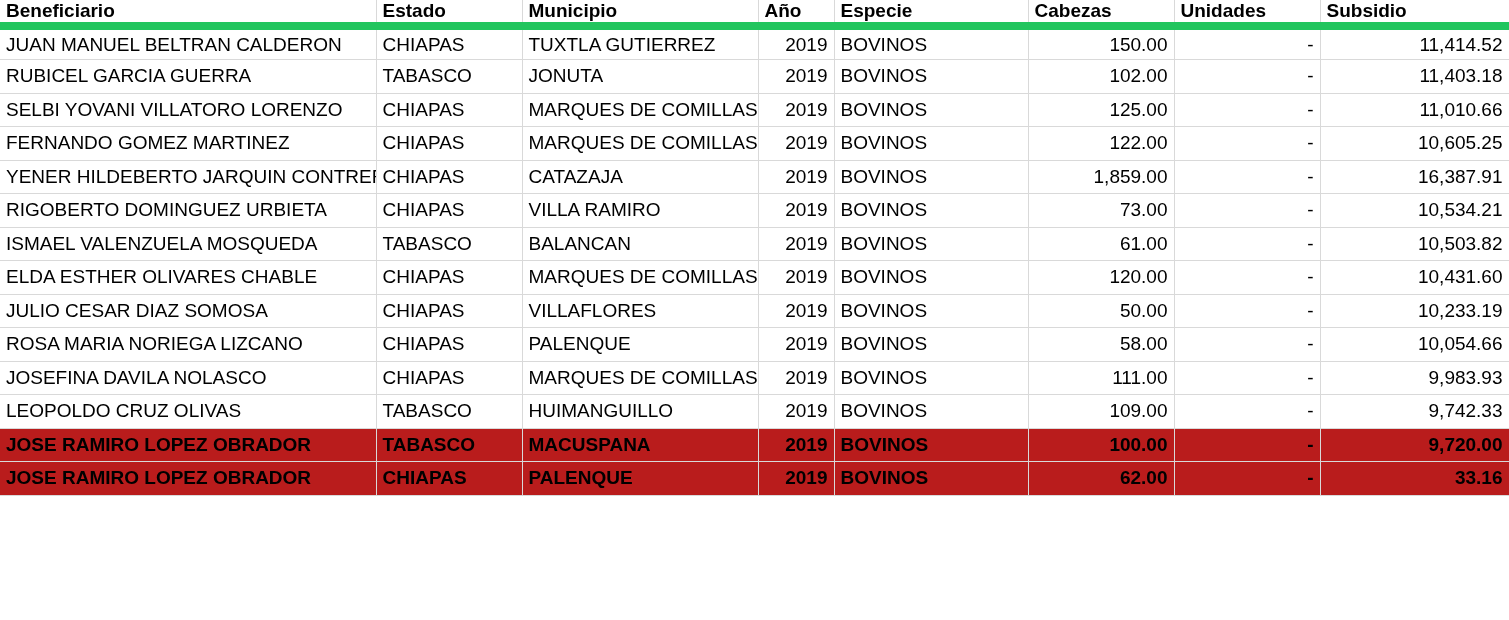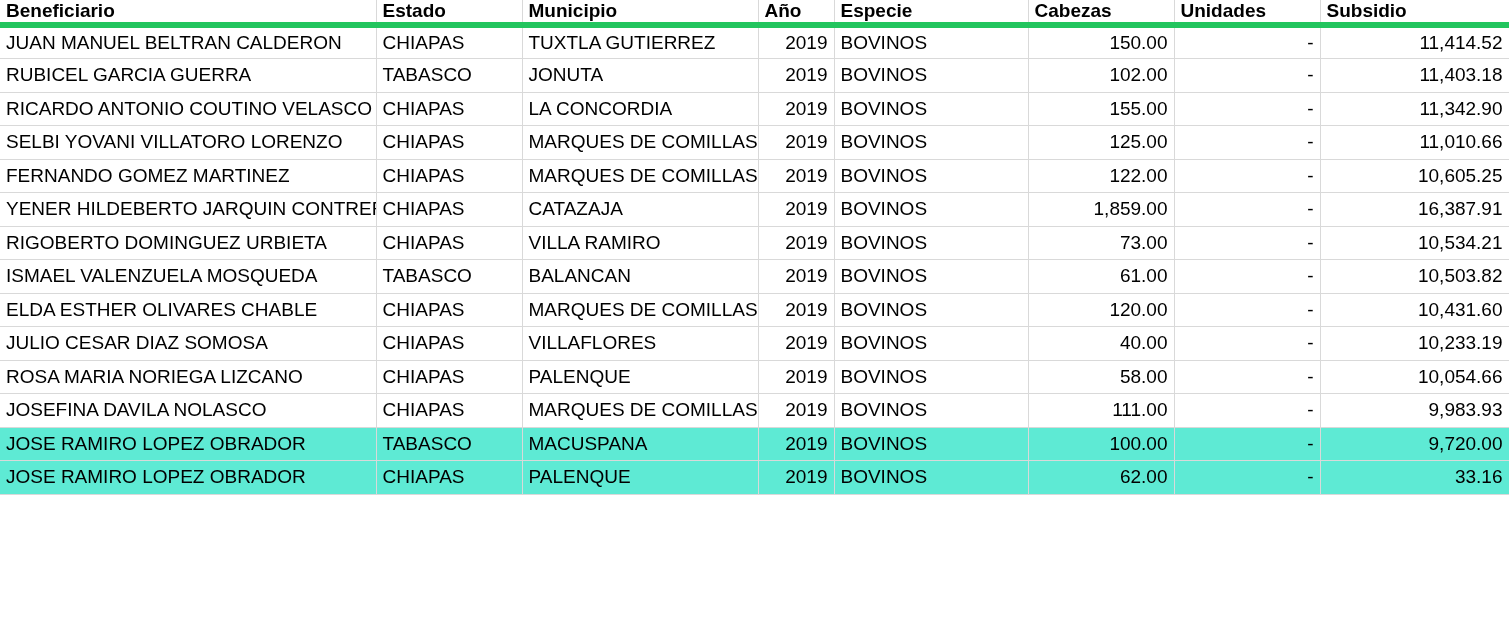--- a/index.html
+++ b/index.html
@@ -27,40 +27,40 @@
     padding: 0 6px;
     overflow: hidden;
     white-space: nowrap;
     text-overflow: clip;
     box-sizing: border-box;
     vertical-align: middle;
   }
   table.sheet tr.header-row th {
     font-weight: bold;
     text-align: left;
-    border-bottom: 6px solid #22c55e;
+    border-bottom: 8px solid #22c55e;
     background: #ffffff;
     height: 17px;
   }
   
   col.c-beneficiario { width: 376px; }
   col.c-estado       { width: 146px; }
   col.c-municipio    { width: 236px; }
   col.c-anio         { width: 76px; }
   col.c-especie      { width: 194px; }
   col.c-cabezas      { width: 146px; }
   col.c-unidades     { width: 146px; }
   col.c-subsidio     { width: 189px; }
 
   .num { text-align: right; }
   .txt { text-align: left; }
 
   tr.highlight td {
-    background: #5eead4;
-    font-weight: normal;
+    background: #b91c1c;
+    font-weight: bold;
   }
   tr.highlight td.txt, tr.highlight td.num { color: #000; }
   .last-col { border-right: none; }
 </style>
 </head>
 <body>
 
 <table class="sheet">
   <colgroup>
     <col class="c-beneficiario">
@@ -99,30 +99,20 @@
         <td class="txt">RUBICEL GARCIA GUERRA</td>
         <td class="txt">TABASCO</td>
         <td class="txt">JONUTA</td>
         <td class="num">2019</td>
         <td class="txt">BOVINOS</td>
         <td class="num">102.00</td>
         <td class="num">-</td>
         <td class="num last-col">11,403.18</td>
       </tr>
       <tr>
-        <td class="txt">RICARDO ANTONIO COUTINO VELASCO</td>
-        <td class="txt">CHIAPAS</td>
-        <td class="txt">LA CONCORDIA</td>
-        <td class="num">2019</td>
-        <td class="txt">BOVINOS</td>
-        <td class="num">155.00</td>
-        <td class="num">-</td>
-        <td class="num last-col">11,342.90</td>
-      </tr>
-      <tr>
         <td class="txt">SELBI YOVANI VILLATORO LORENZO</td>
         <td class="txt">CHIAPAS</td>
         <td class="txt">MARQUES DE COMILLAS</td>
         <td class="num">2019</td>
         <td class="txt">BOVINOS</td>
         <td class="num">125.00</td>
         <td class="num">-</td>
         <td class="num last-col">11,010.66</td>
       </tr>
       <tr>
@@ -174,21 +164,21 @@
         <td class="num">120.00</td>
         <td class="num">-</td>
         <td class="num last-col">10,431.60</td>
       </tr>
       <tr>
         <td class="txt">JULIO CESAR DIAZ SOMOSA</td>
         <td class="txt">CHIAPAS</td>
         <td class="txt">VILLAFLORES</td>
         <td class="num">2019</td>
         <td class="txt">BOVINOS</td>
-        <td class="num">40.00</td>
+        <td class="num">50.00</td>
         <td class="num">-</td>
         <td class="num last-col">10,233.19</td>
       </tr>
       <tr>
         <td class="txt">ROSA MARIA NORIEGA LIZCANO</td>
         <td class="txt">CHIAPAS</td>
         <td class="txt">PALENQUE</td>
         <td class="num">2019</td>
         <td class="txt">BOVINOS</td>
         <td class="num">58.00</td>
@@ -197,20 +187,30 @@
       </tr>
       <tr>
         <td class="txt">JOSEFINA DAVILA NOLASCO</td>
         <td class="txt">CHIAPAS</td>
         <td class="txt">MARQUES DE COMILLAS</td>
         <td class="num">2019</td>
         <td class="txt">BOVINOS</td>
         <td class="num">111.00</td>
         <td class="num">-</td>
         <td class="num last-col">9,983.93</td>
+      </tr>
+      <tr>
+        <td class="txt">LEOPOLDO CRUZ OLIVAS</td>
+        <td class="txt">TABASCO</td>
+        <td class="txt">HUIMANGUILLO</td>
+        <td class="num">2019</td>
+        <td class="txt">BOVINOS</td>
+        <td class="num">109.00</td>
+        <td class="num">-</td>
+        <td class="num last-col">9,742.33</td>
       </tr>
       <tr class="highlight">
         <td class="txt">JOSE RAMIRO LOPEZ OBRADOR</td>
         <td class="txt">TABASCO</td>
         <td class="txt">MACUSPANA</td>
         <td class="num">2019</td>
         <td class="txt">BOVINOS</td>
         <td class="num">100.00</td>
         <td class="num">-</td>
         <td class="num last-col">9,720.00</td>

